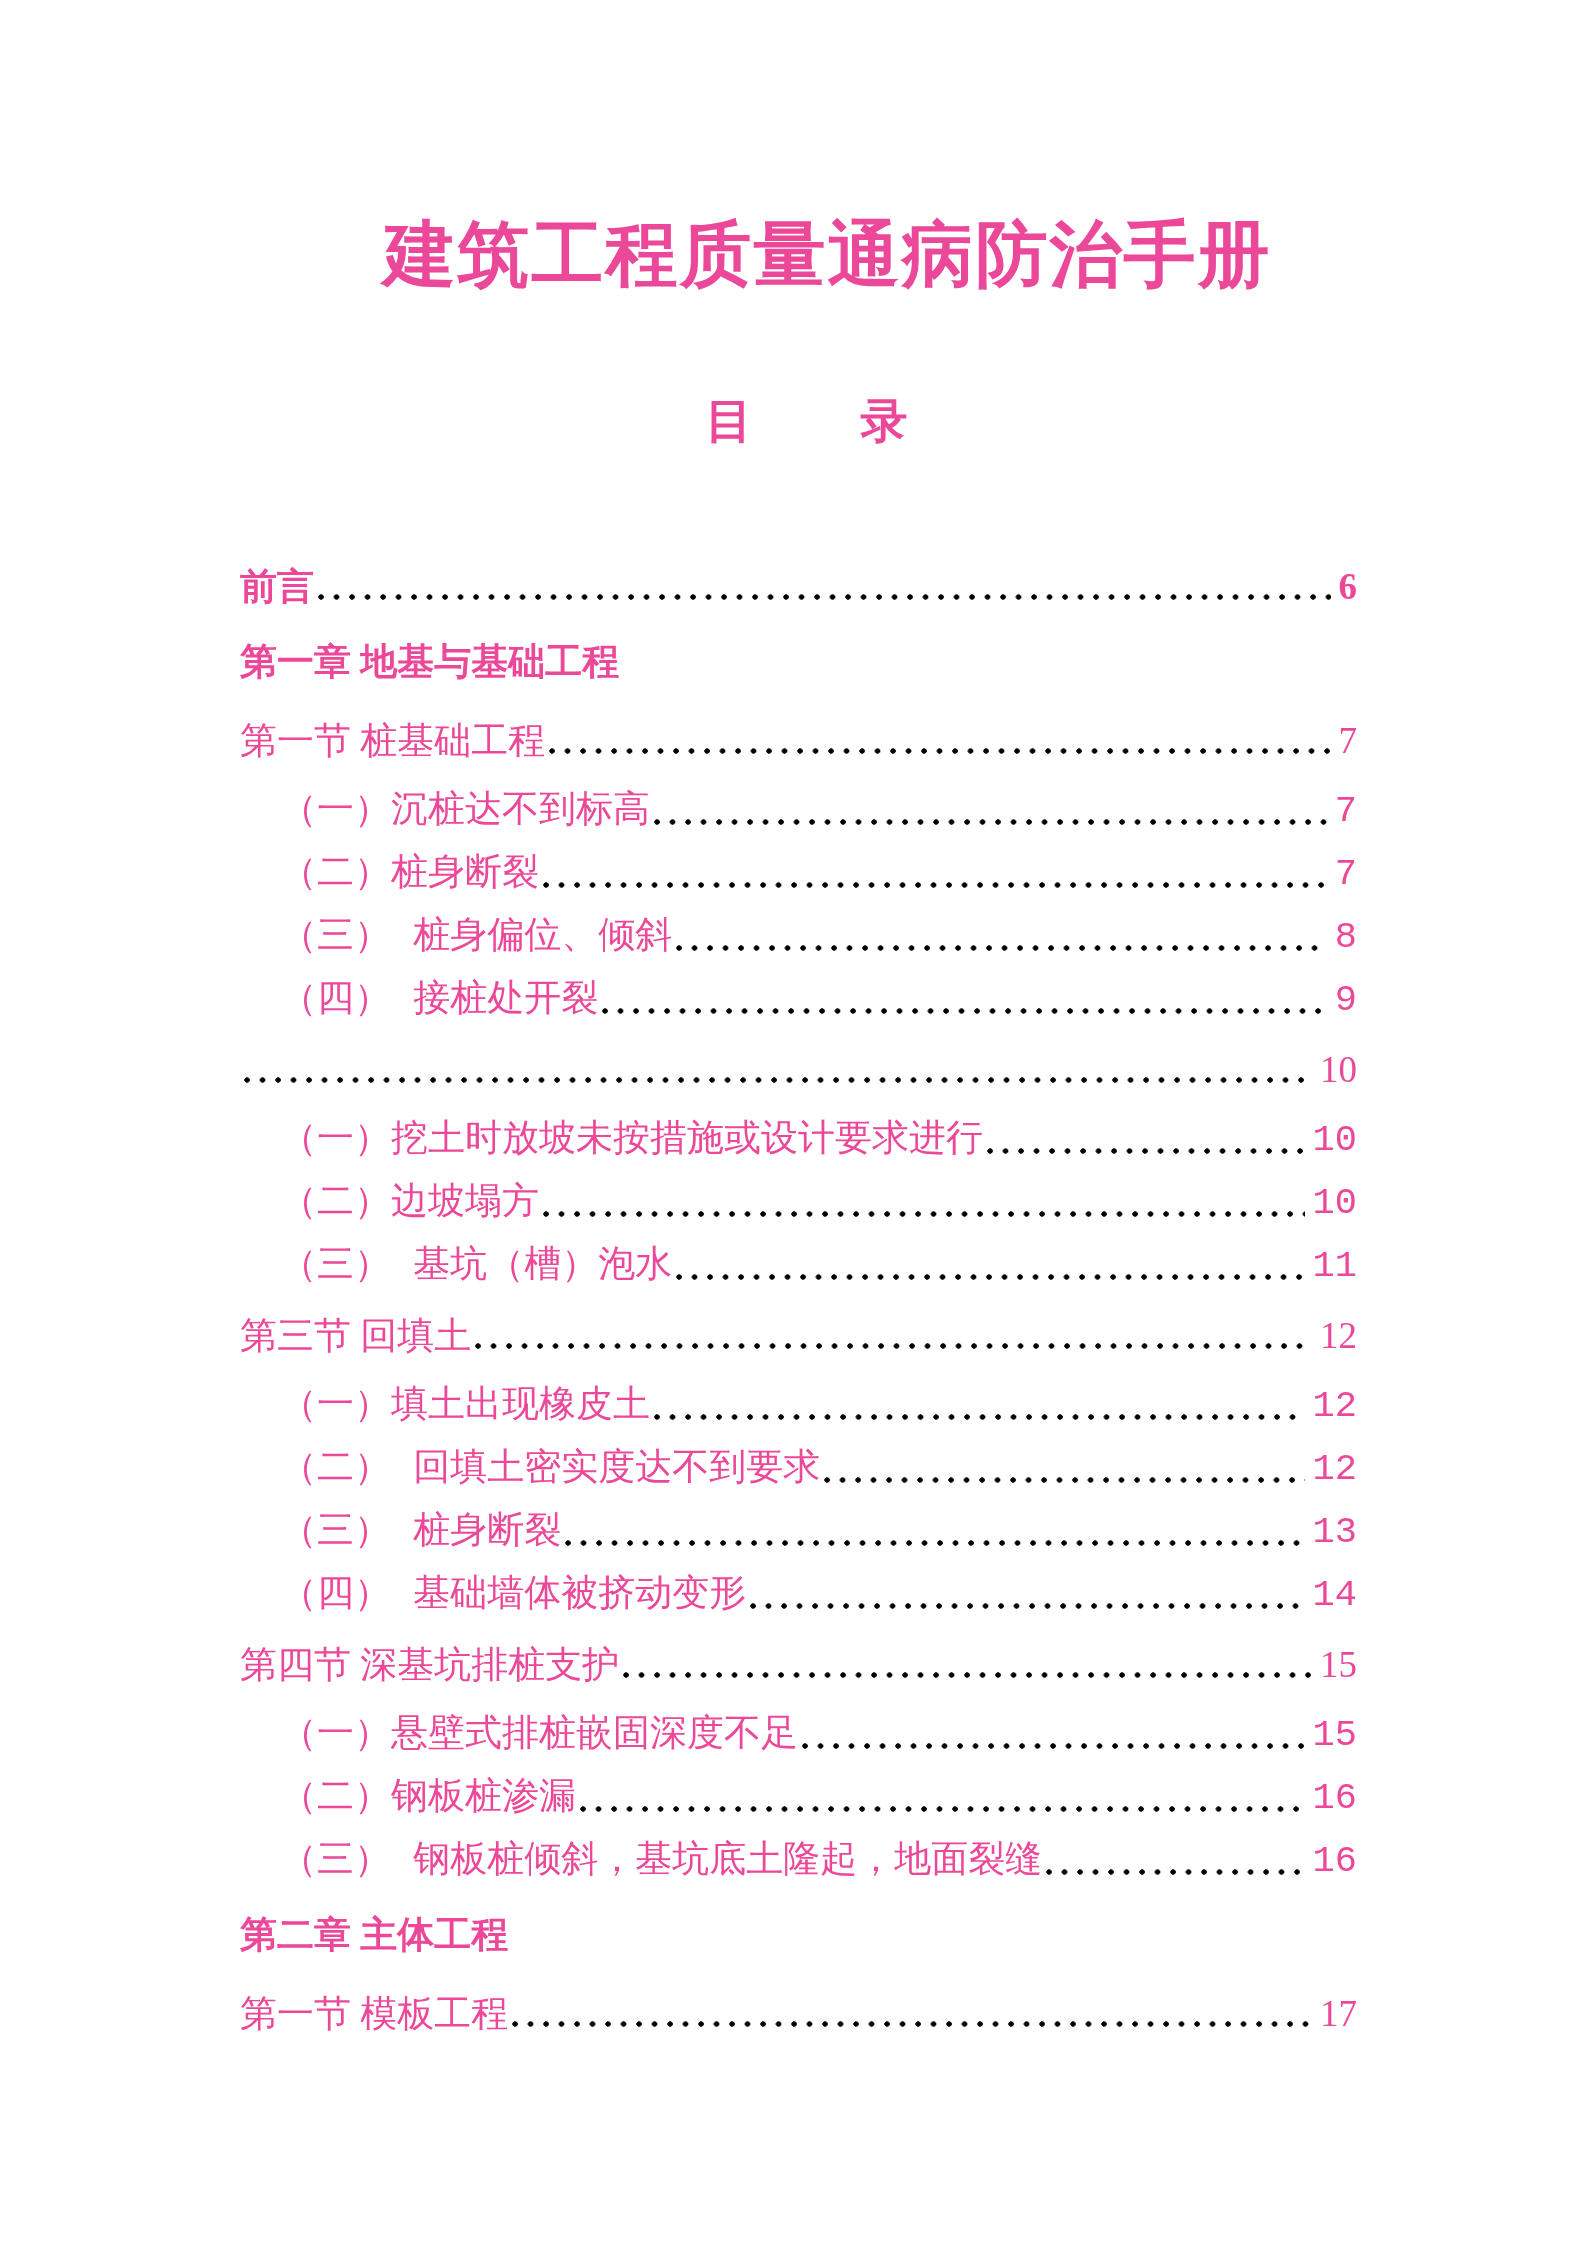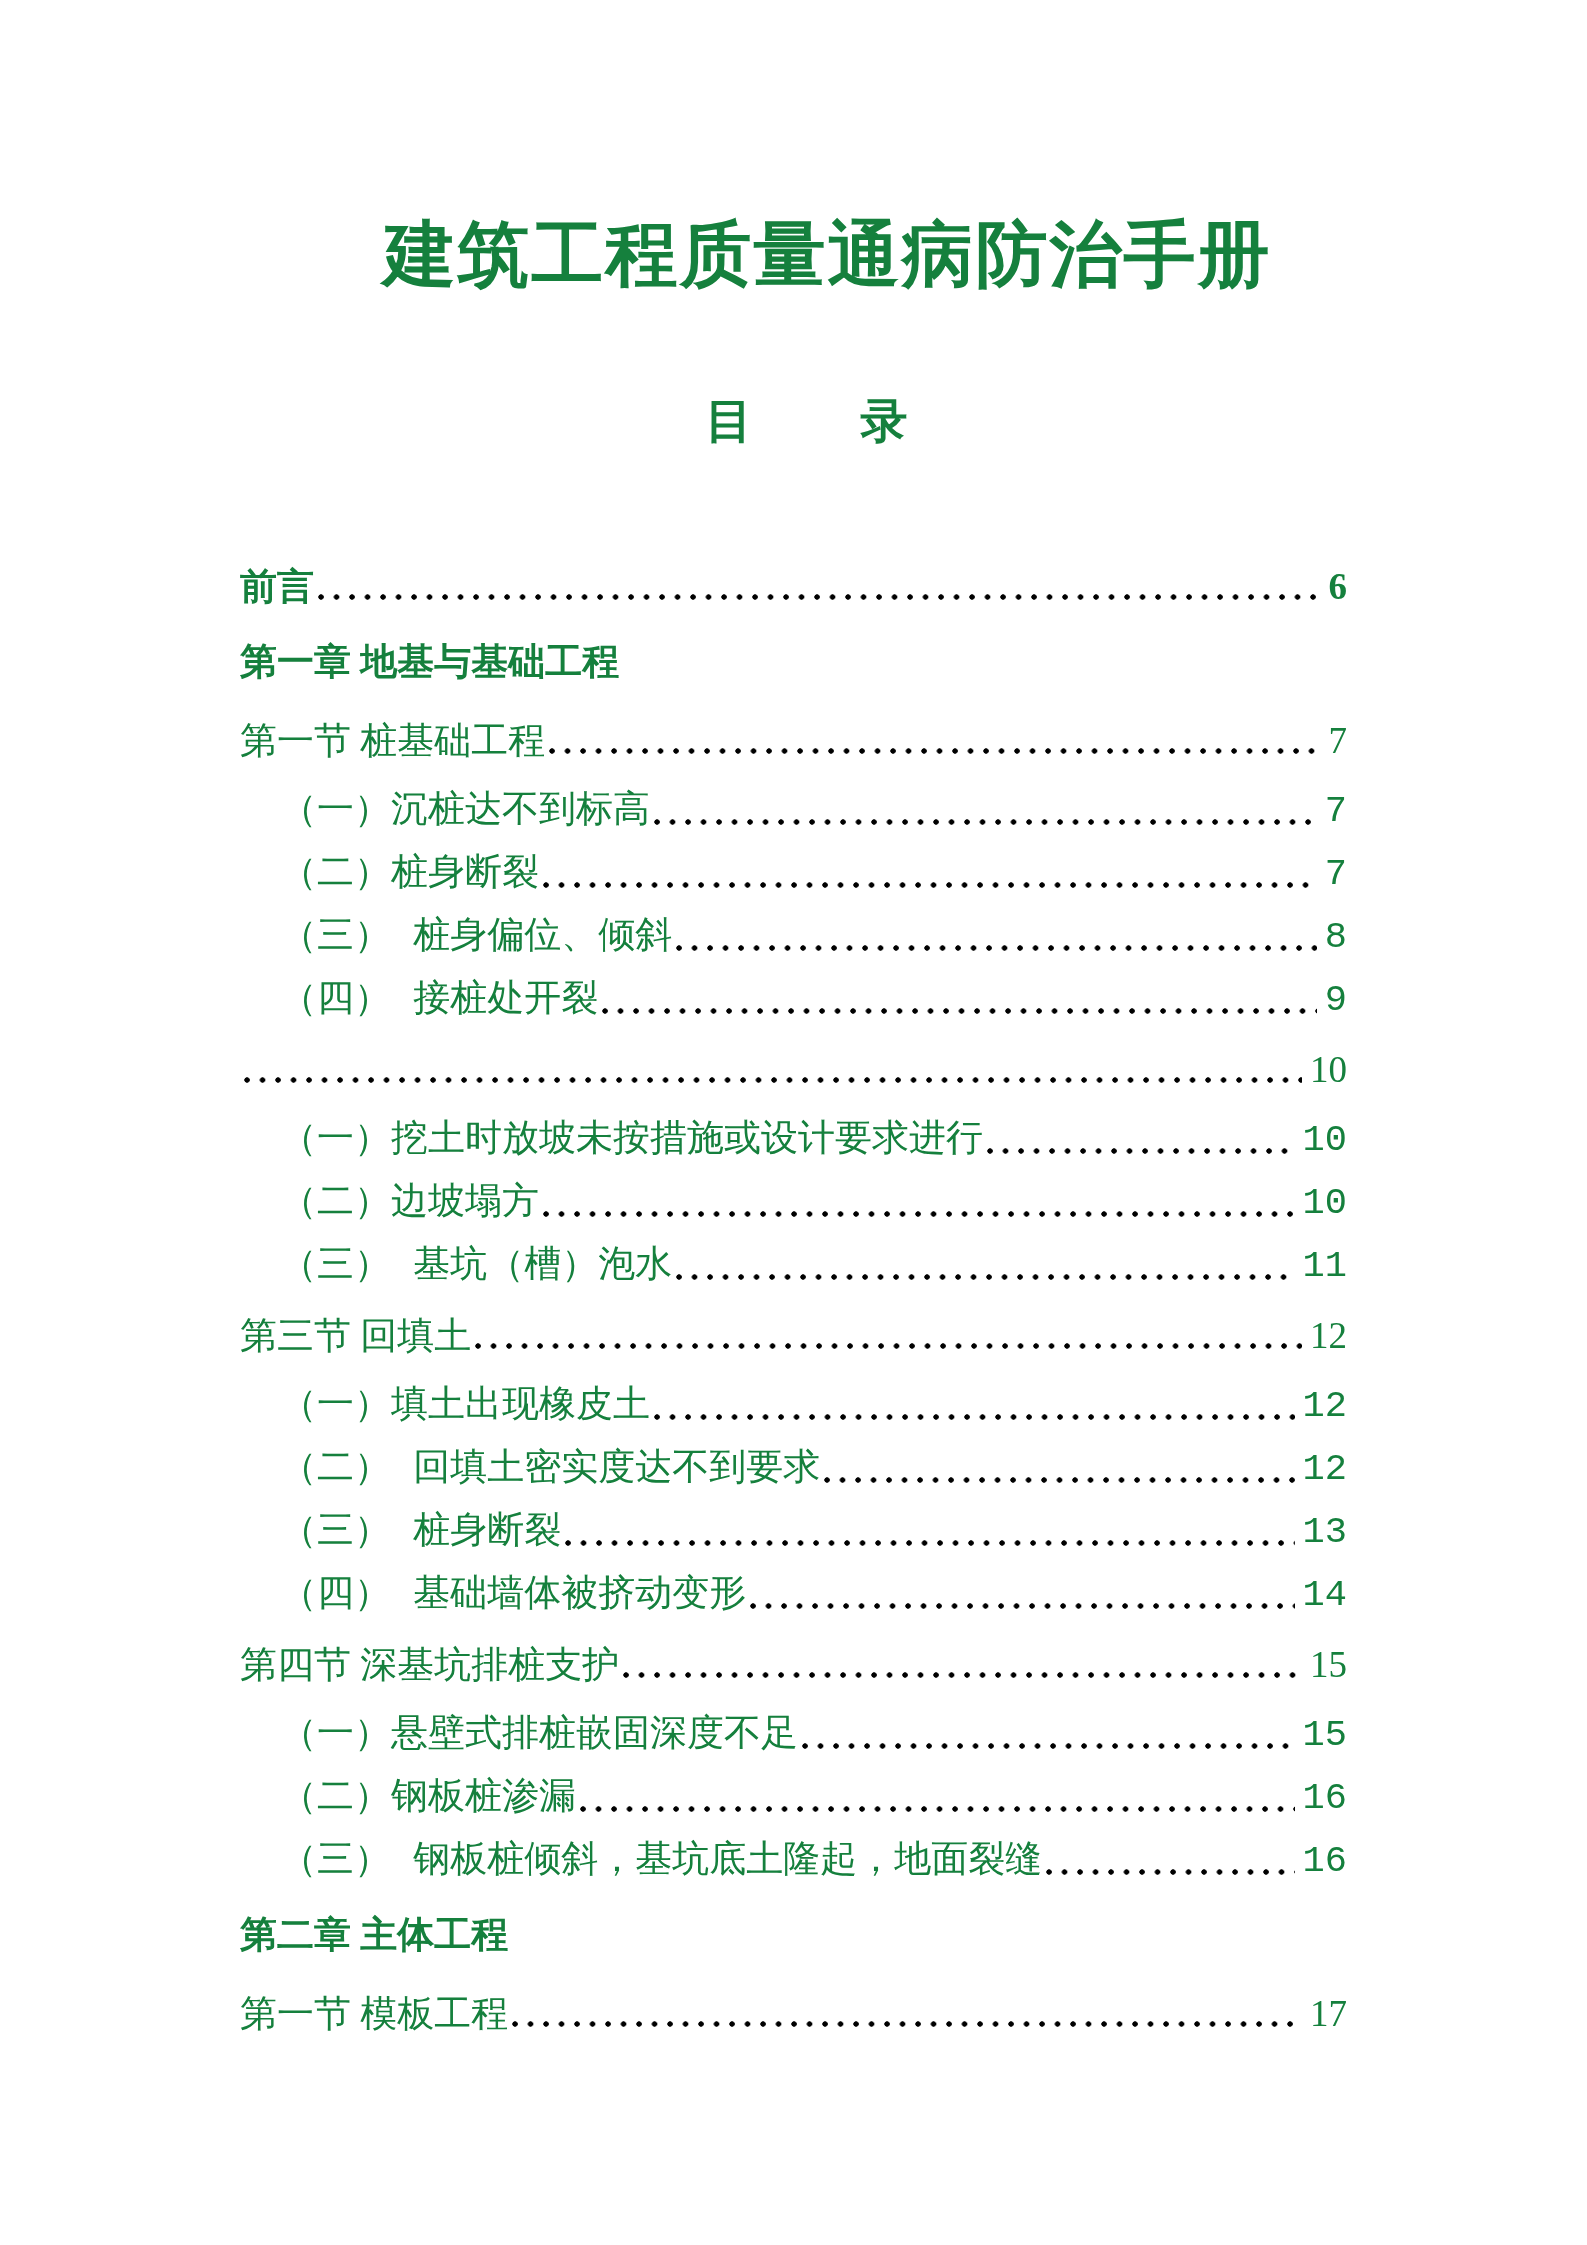--- a/index.html
+++ b/index.html
@@ -5,21 +5,21 @@
   html, body {
     margin: 0;
     padding: 0;
     background: #ffffff;
   }
   .page {
     position: relative;
     width: 1587px;
     height: 2245px;
     background: #ffffff;
-    color: #15803d;
+    color: #ec4899;
     font-family: "Liberation Serif", "DejaVu Serif", serif;
     overflow: hidden;
   }
   .doc-title {
     position: absolute;
     top: 218px;
     left: 0;
     width: 100%;
     margin: 0;
     box-sizing: border-box;
@@ -42,21 +42,21 @@
     justify-content: center;
     gap: 108px;
     font-size: 47px;
     font-weight: bold;
     line-height: 1.1;
   }
   .toc {
     position: absolute;
     top: 555px;
     left: 240px;
-    right: 240px;
+    right: 230px;
   }
   .toc-row {
     display: flex;
     align-items: center;
     height: 63px;
     font-size: 37px;
     line-height: 1;
   }
   .toc-row.item {
     padding-left: 40px;

